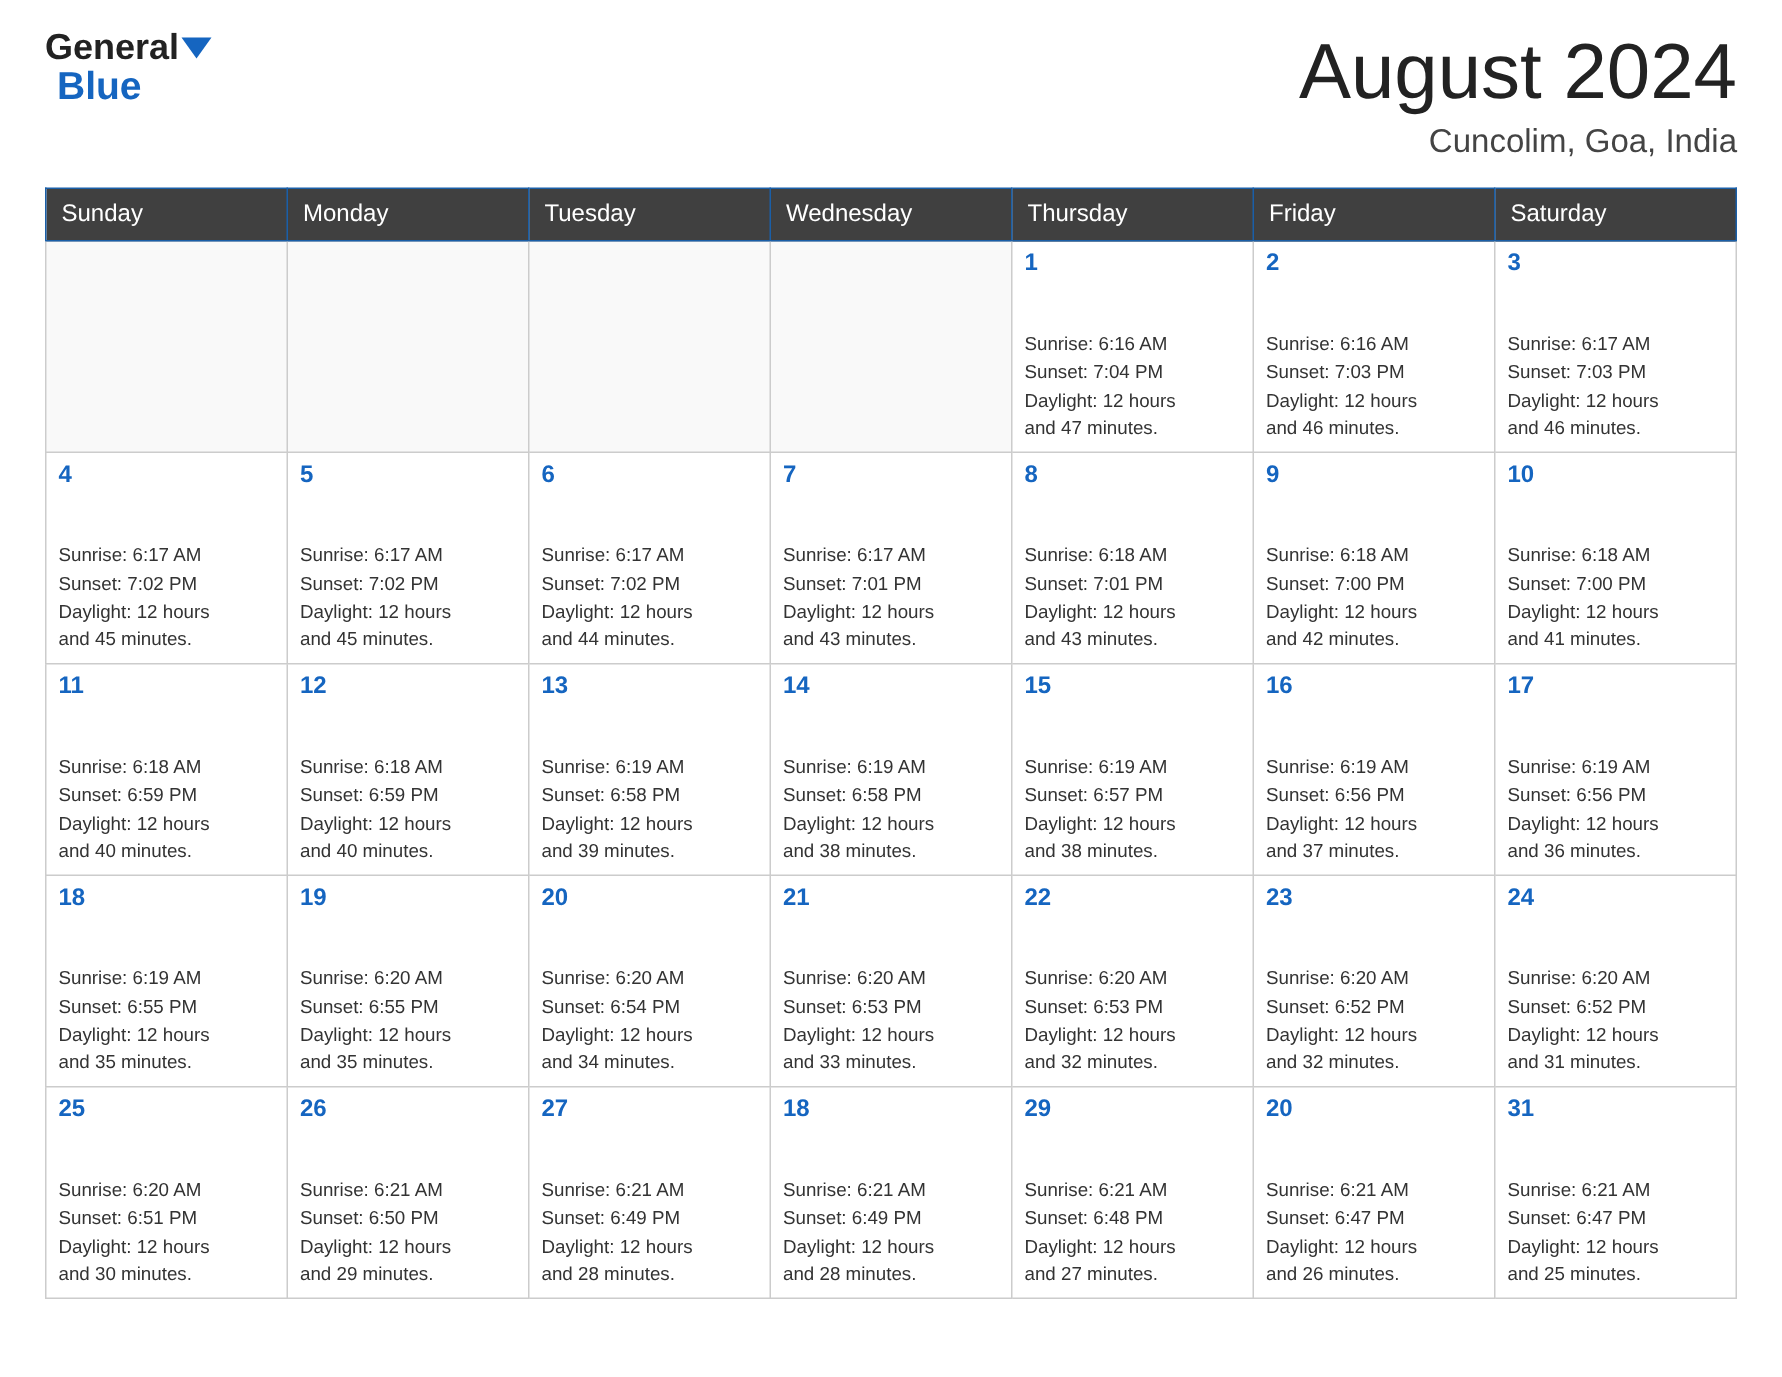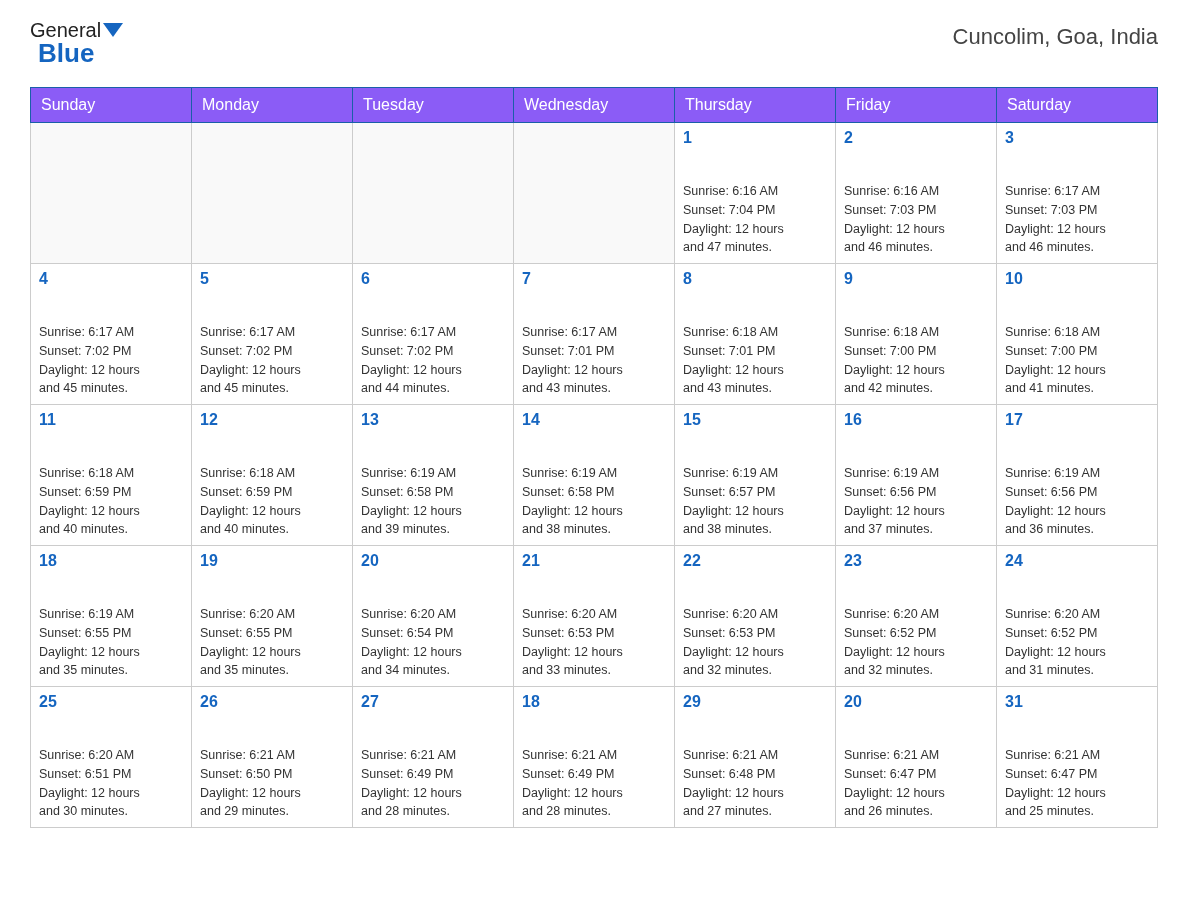--- a/index.html
+++ b/index.html
@@ -15,22 +15,22 @@
       justify-content: space-between;
       align-items: flex-start;
       margin-bottom: 18px;
     }
     .logo {
       display: flex;
       flex-direction: column;
       align-items: flex-start;
     }
     .logo-text {
-      font-size: 20px;
-      font-weight: normal;
+      font-size: 24px;
+      font-weight: bold;
       color: #222;
       line-height: 1;
     }
     .logo-triangle {
       width: 0;
       height: 0;
       border-left: 10px solid transparent;
       border-right: 10px solid transparent;
       border-top: 14px solid #1565c0;
       display: inline-block;
@@ -61,21 +61,21 @@
       font-size: 22px;
       color: #444;
       margin-top: 4px;
     }
     .calendar {
       width: 100%;
       border-collapse: collapse;
       border: 1px solid #ccc;
     }
     .calendar th {
-      background-color: #8b5cf6;
+      background-color: #404040;
       color: #fff;
       font-size: 16px;
       font-weight: normal;
       padding: 8px 10px;
       text-align: left;
       border: 1px solid #1a5fa8;
     }
     .calendar td {
       vertical-align: top;
       padding: 6px 8px;
@@ -110,20 +110,21 @@
 
 <div class="header-area">
   <div class="logo">
     <div class="logo-line1">
       <span class="logo-text">General</span>
       <span class="logo-triangle"></span>
     </div>
     <span class="logo-blue-text">Blue</span>
   </div>
   <div class="title-area">
+    <div class="main-title">August 2024</div>
     <div class="subtitle">Cuncolim, Goa, India</div>
   </div>
 </div>
 
 <table class="calendar">
   <thead>
     <tr>
     <th>Sunday</th>
         <th>Monday</th>
         <th>Tuesday</th>

